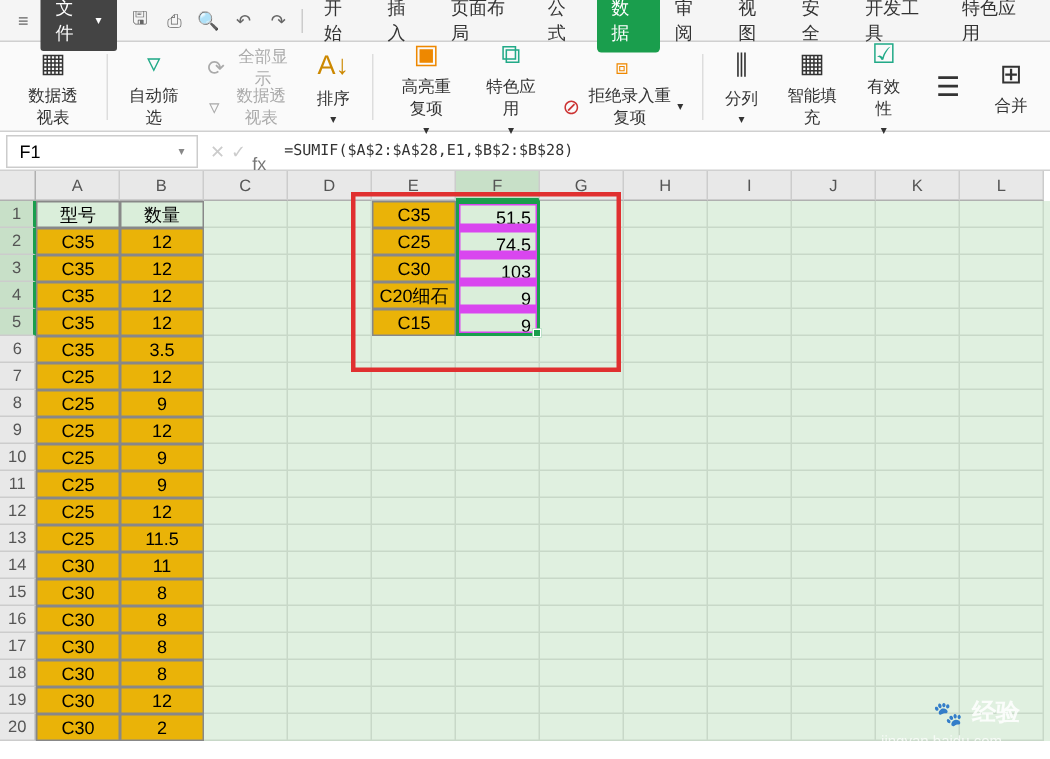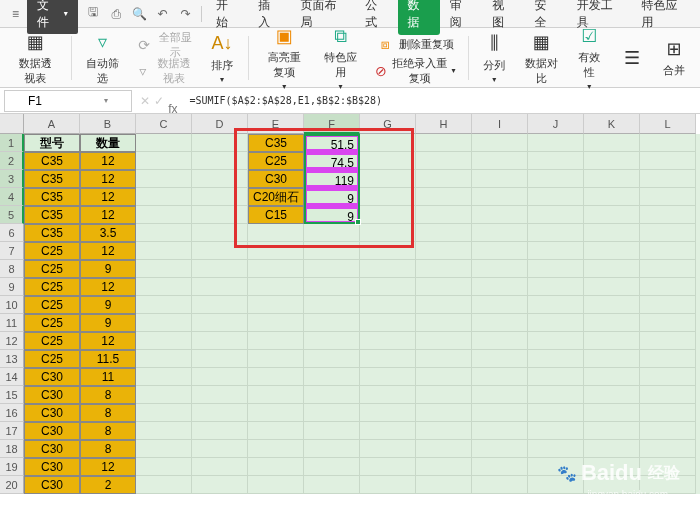--- a/index.html
+++ b/index.html
@@ -16,38 +16,38 @@
     .ribbon { height: 60px; background: #fafafa; border-bottom: 1px solid #d0d0d0; display: flex; align-items: center; padding: 2px 6px; font-size: 11px; gap: 2px; }
     .ribbon-btn { display: flex; flex-direction: column; align-items: center; justify-content: center; padding: 2px 8px; cursor: pointer; gap: 2px; color: #333; text-align: center; }
     .ribbon-btn.disabled { color: #aaa; }
     .ribbon-btn.small { flex-direction: row; gap: 4px; padding: 2px 6px; height: 24px; }
     .ribbon-col { display: flex; flex-direction: column; gap: 2px; }
     .ribbon-sep { width: 1px; height: 44px; background: #ddd; margin: 0 4px; }
     .ribbon-icon { width: 20px; height: 20px; display: inline-flex; align-items: center; justify-content: center; font-size: 14px; }
     .ribbon-icon.lg { width: 24px; height: 24px; font-size: 18px; }
     
     .formula-row { height: 26px; border-bottom: 1px solid #d0d0d0; display: flex; align-items: center; font-size: 12px; }
-    .name-box { width: 128px; height: 22px; border: 1px solid #ccc; display: flex; align-items: center; padding: 0 23px; justify-content: space-between; margin-left: 4px; background: #fff; }
+    .name-box { width: 128px; height: 22px; border: 1px solid #ccc; display: flex; align-items: center; padding: 0 8px; justify-content: space-between; margin-left: 4px; background: #fff; }
     .name-box::after { content: "▾"; font-size: 8px; color: #888; }
     .fx-icons { display: flex; align-items: center; gap: 4px; padding: 0 8px; color: #777; }
     .formula-input { flex: 1; padding: 0 4px; font-family: SimSun, monospace; font-size: 10px; color: #333; }
     
     .sheet { display: flex; height: 392px; }
     .rowhdr-col { width: 24px; }
     .corner { height: 20px; background: #e8e8e8; border-right: 1px solid #b0b0b0; border-bottom: 1px solid #b0b0b0; }
     .rowhdr { height: 18px; background: #e8e8e8; border-right: 1px solid #b0b0b0; border-bottom: 1px solid #ccc; font-size: 11px; color: #555; text-align: center; line-height: 18px; }
     .rowhdr.sel { background: #c8e0c8; border-right: 2px solid #1a9e4d; }
     .grid { flex: 1; position: relative; }
     .colhdr-row { height: 20px; display: flex; }
     .colhdr { width: 56px; height: 20px; background: #e8e8e8; border-right: 1px solid #ccc; border-bottom: 1px solid #b0b0b0; font-size: 11px; color: #555; text-align: center; line-height: 20px; }
     .colhdr.sel { background: #c8e0c8; border-bottom: 2px solid #1a9e4d; }
     .cells { position: relative; background: #e0f0e0; }
     .row { display: flex; height: 18px; }
     .cell { width: 56px; height: 18px; border-right: 1px solid #c8d8c8; border-bottom: 1px solid #c8d8c8; font-size: 12px; padding: 0 3px; text-align: right; line-height: 17px; overflow: hidden; white-space: nowrap; }
-    .cell.hdr { background: #daeeda; font-weight: bold; text-align: center; border: 1px solid #888; }
+    .cell.hdr { background: #daeeda; font-weight: normal; text-align: center; border: 1px solid #888; }
     .cell.bd { background: #eab308; border: 1px solid #888; text-align: center; }
     .cell.bdn { background: #daeeda; border: 3px solid #d946ef; text-align: right; }
     
     .red-box { position: absolute; border: 3px solid #e03030; pointer-events: none; }
     .green-sel { position: absolute; border: 2px solid #1a9e4d; pointer-events: none; }
     .fill-handle { position: absolute; width: 6px; height: 6px; background: #1a9e4d; border: 1px solid #fff; bottom: -3px; right: -3px; }
     
     .watermark { position: absolute; right: 20px; bottom: 20px; color: rgba(255,255,255,0.85); font-size: 22px; font-weight: bold; display: flex; align-items: center; gap: 4px; }
     .watermark-sub { position: absolute; right: 32px; bottom: 6px; color: rgba(255,255,255,0.75); font-size: 10px; }
     .paw { font-size: 16px; }
@@ -112,37 +112,36 @@
       <span style="font-size:8px;">▾</span>
   </div>
   <div class="ribbon-btn">
     <span class="ribbon-icon lg" style="color:#2a8;">⧉</span>
     <span>特色应用</span>
       <span style="font-size:8px;">▾</span>
   </div>
   <div class="ribbon-col">
     <div class="ribbon-btn small">
       <span class="ribbon-icon" style="color:#e80;">⧈</span>
-      <span>删除重复项</span>
     </div>
     <div class="ribbon-btn small">
       <span class="ribbon-icon" style="color:#c33;">⊘</span>
       <span>拒绝录入重复项</span>
         <span style="font-size:8px;">▾</span>
     </div>
   </div>
   <span class="ribbon-sep"></span>
   <div class="ribbon-btn">
     <span class="ribbon-icon lg">⫼</span>
     <span>分列</span>
       <span style="font-size:8px;">▾</span>
   </div>
   <div class="ribbon-btn">
     <span class="ribbon-icon lg">▦</span>
-    <span>数据对比</span>
+    <span>智能填充</span>
   </div>
   <div class="ribbon-btn">
     <span class="ribbon-icon lg" style="color:#2a8;">☑</span>
     <span>有效性</span>
       <span style="font-size:8px;">▾</span>
   </div>
   <div class="ribbon-btn">
     <span class="ribbon-icon lg">☰</span>
   </div>
   <div class="ribbon-btn">
@@ -236,21 +235,21 @@
           <div class="cell"></div>
           <div class="cell"></div>
           <div class="cell"></div>
         </div>
         <div class="row">
           <div class="cell bd">C35</div>
           <div class="cell bd">12</div>
           <div class="cell"></div>
           <div class="cell"></div>
           <div class="cell bd">C30</div>
-          <div class="cell bdn">119</div>
+          <div class="cell bdn">103</div>
           <div class="cell"></div>
           <div class="cell"></div>
           <div class="cell"></div>
           <div class="cell"></div>
           <div class="cell"></div>
           <div class="cell"></div>
         </div>
         <div class="row">
           <div class="cell bd">C35</div>
           <div class="cell bd">12</div>
@@ -488,16 +487,15 @@
           <div class="cell"></div>
           <div class="cell"></div>
           <div class="cell"></div>
         </div>
       </div>
   </div>
 </div>
 
 <div class="watermark">
   <span class="paw">🐾</span>
-  <span>Baidu</span>
     <span style="font-size:16px;margin-left:2px;">经验</span>
 </div>
 <div class="watermark-sub">jingyan.baidu.com</div>
 
 </body></html>

